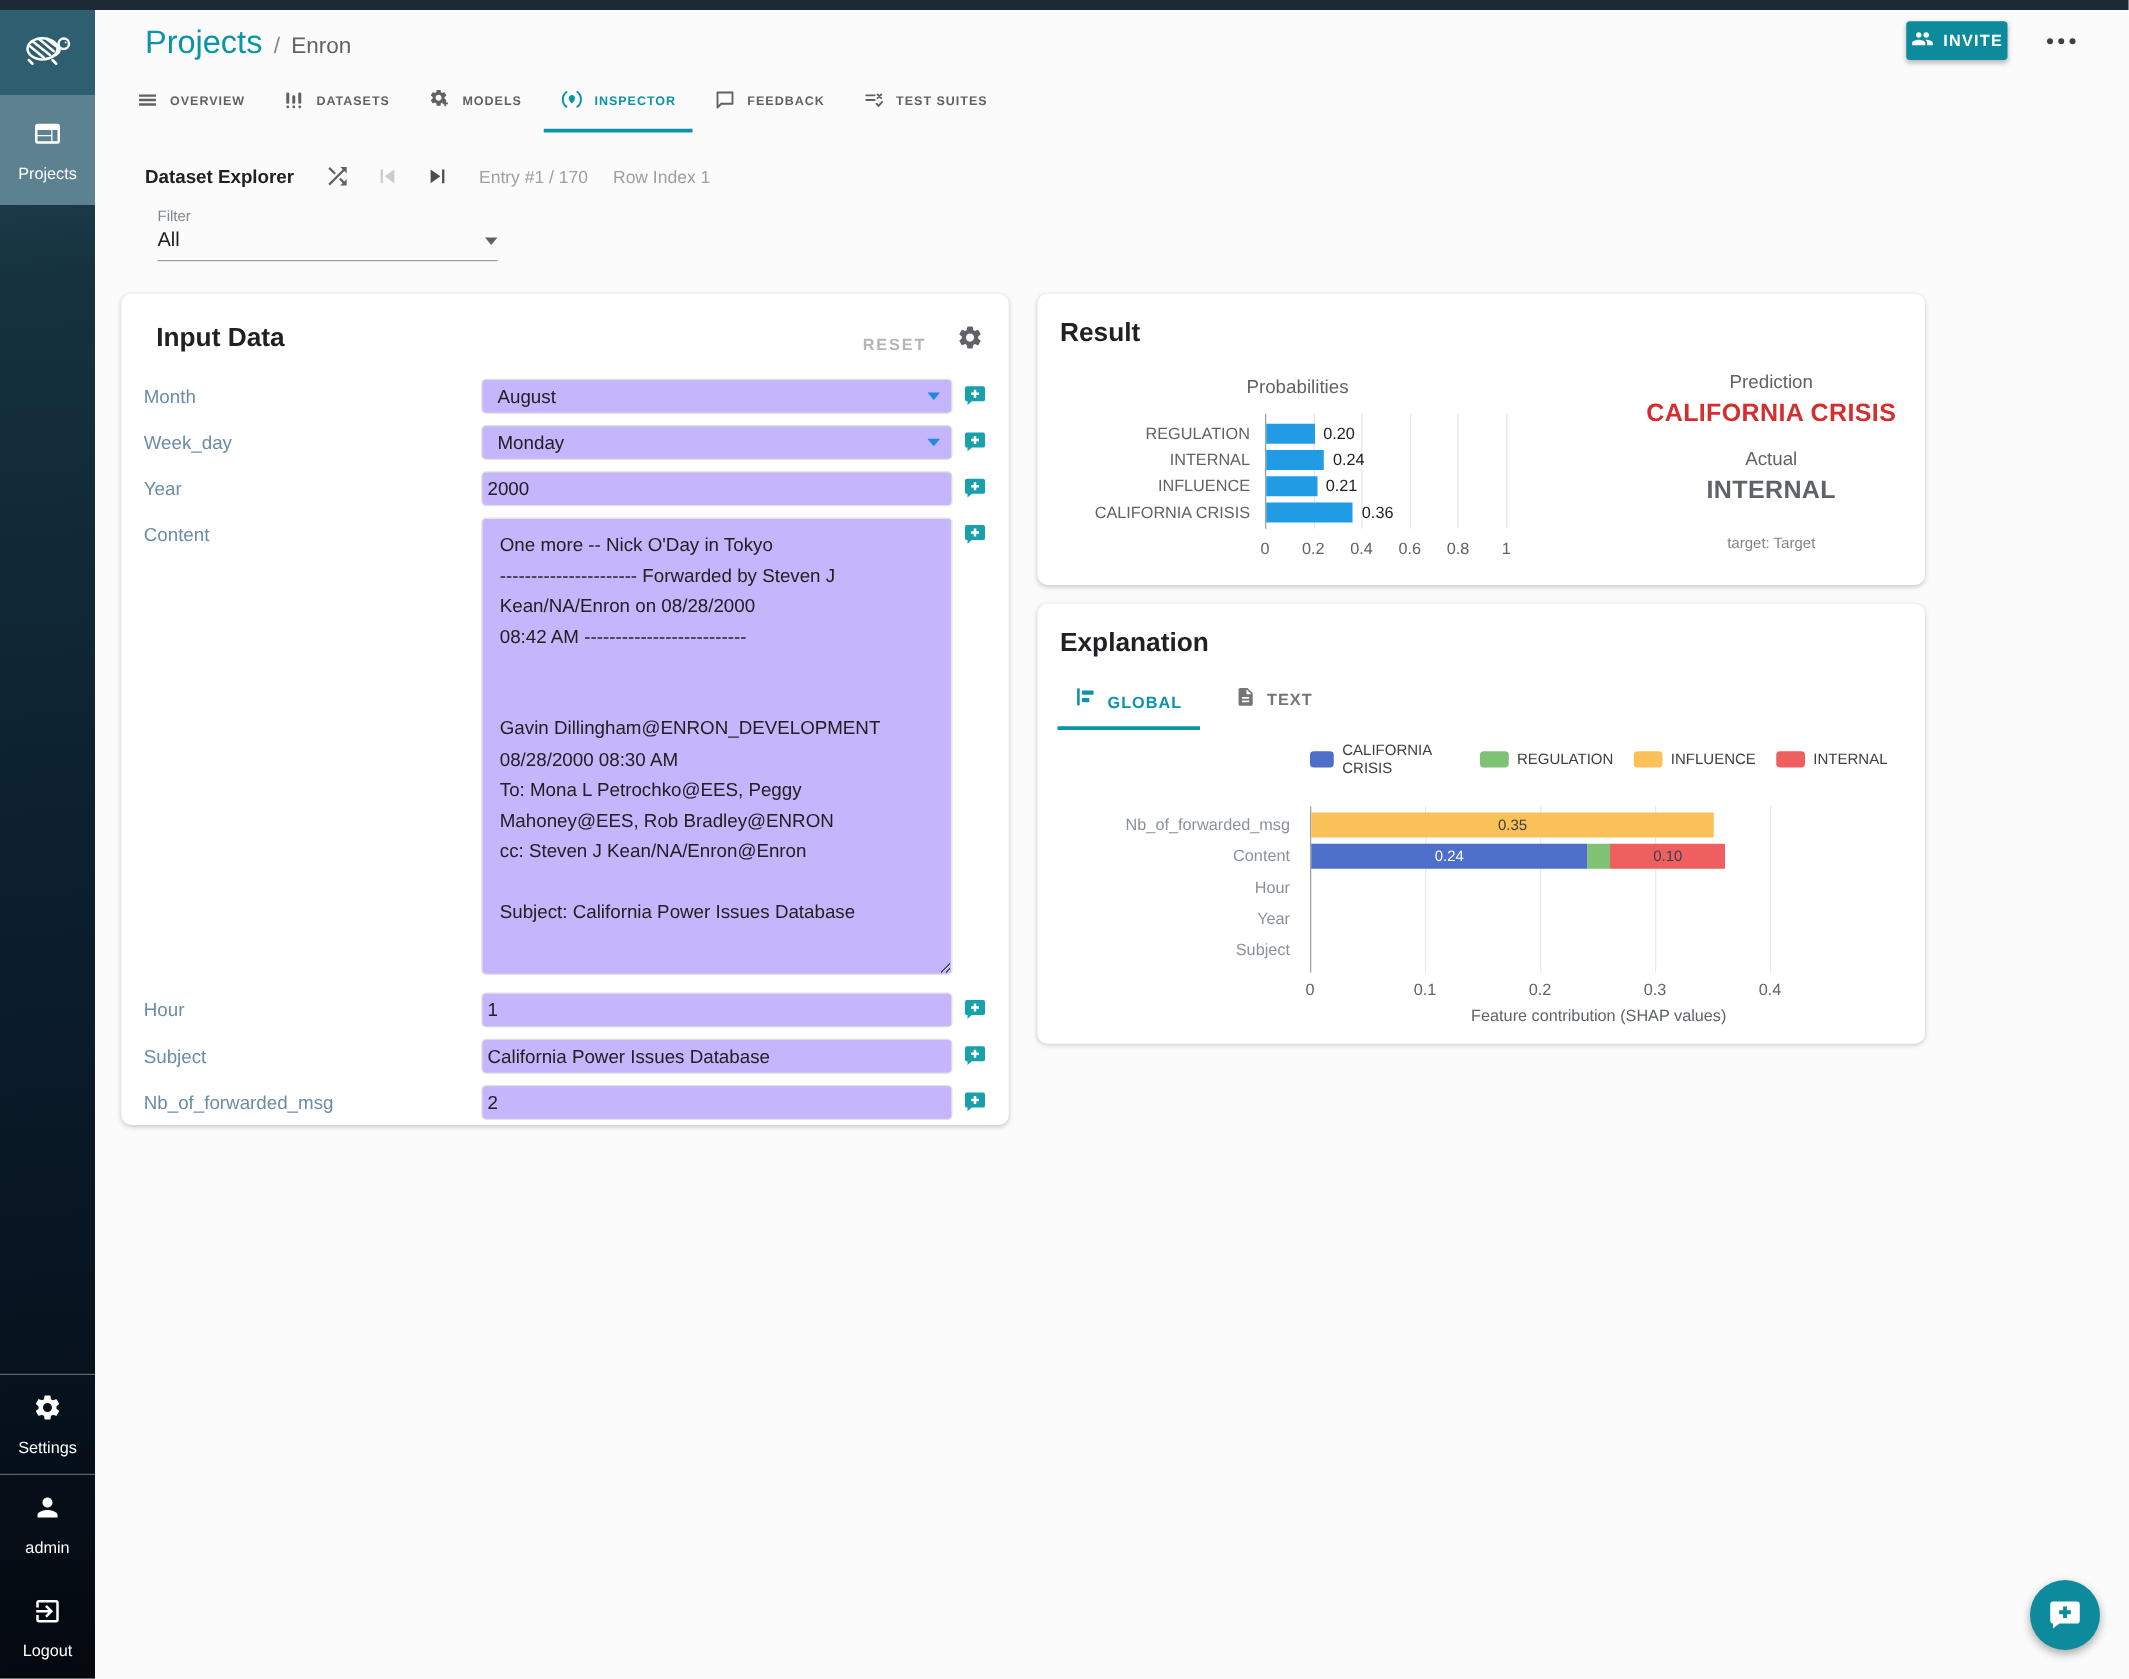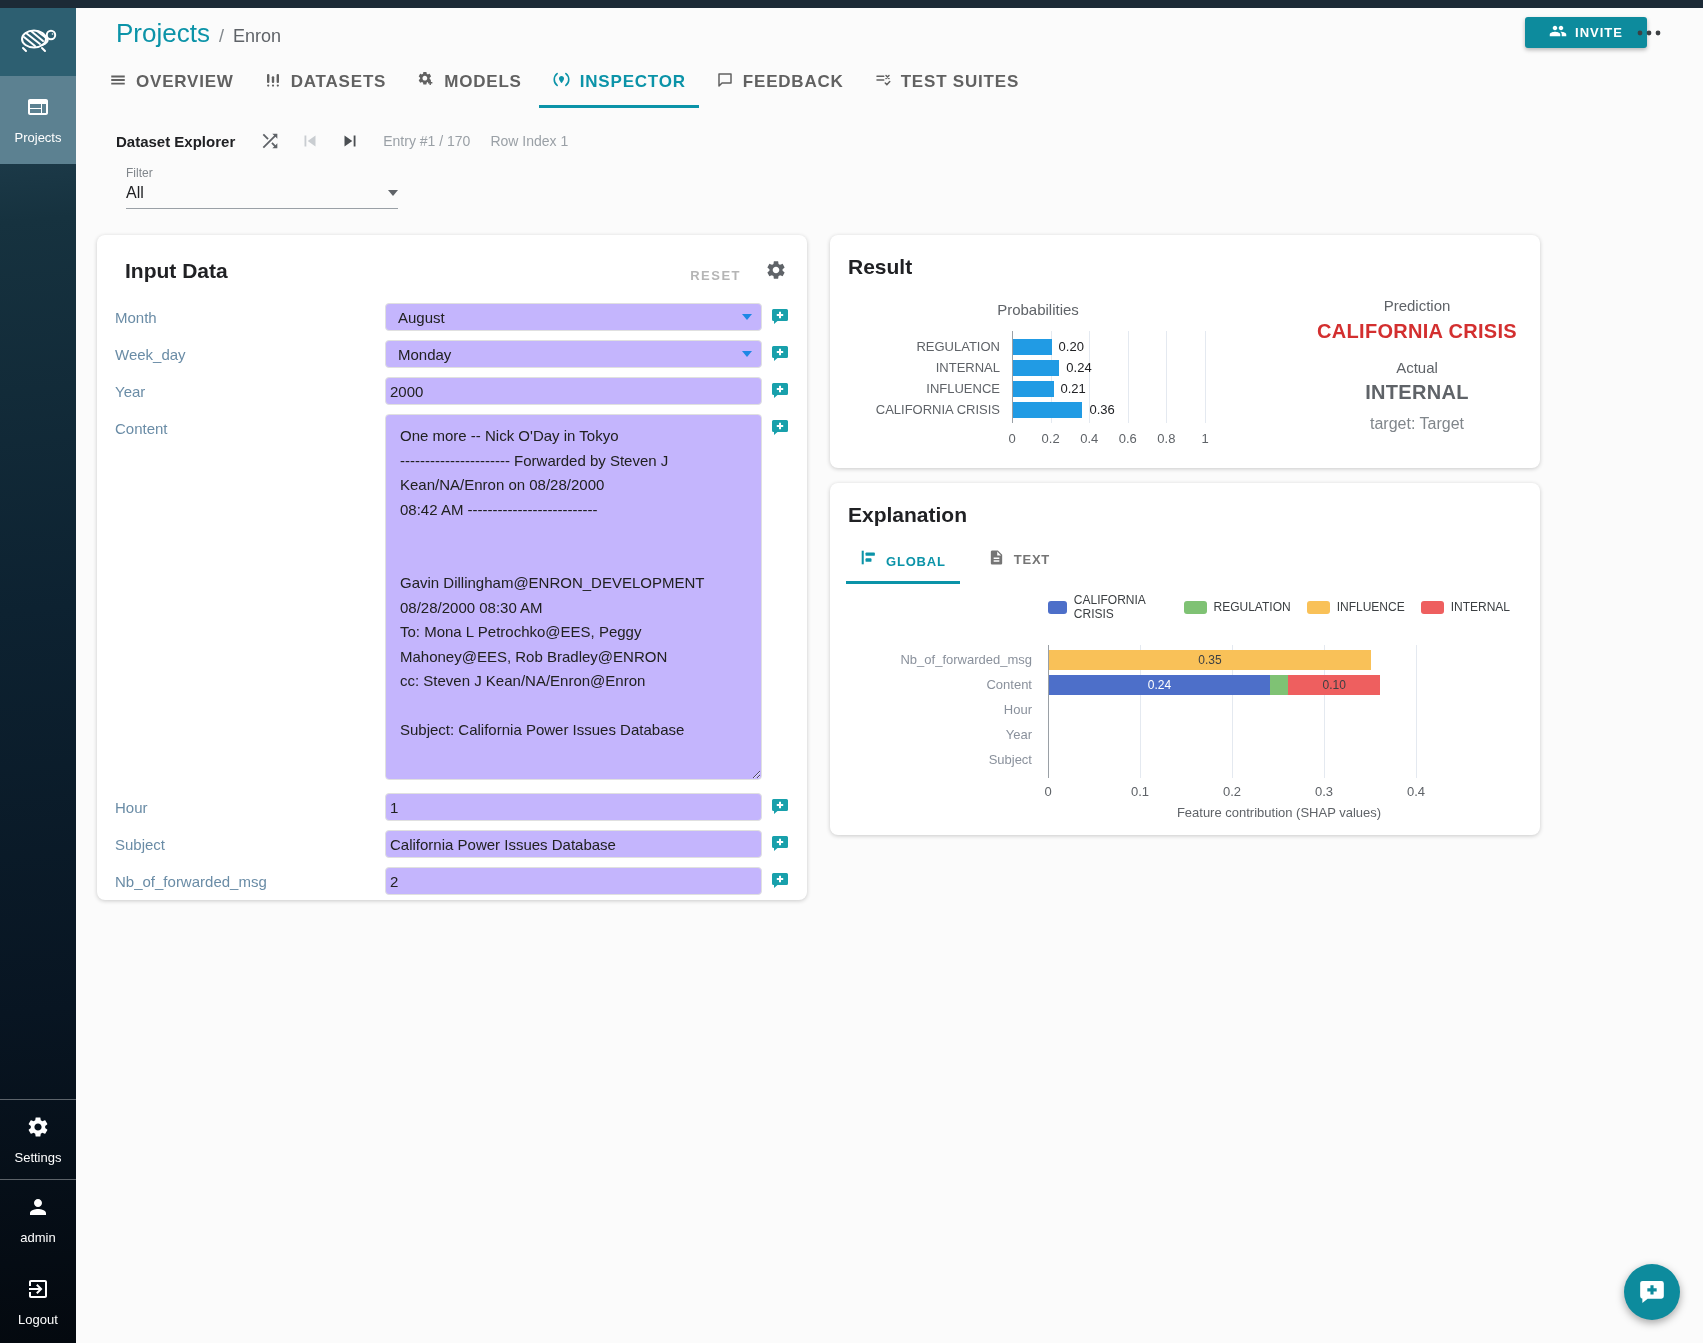--- a/index.html
+++ b/index.html
@@ -18,30 +18,30 @@
     color:#fff; gap:7px; cursor:pointer; }
   .sb-projects { height:88px; background:#5c8191; }
   .sb-label { font-size:13px; color:#fff; }
   .sb-footer-item { position:absolute; left:0; width:76px; height:80px; }
   .sb-divider-top { border-top:1px solid rgba(255,255,255,0.35); }
   
   .breadcrumb { position:absolute; left:116px; top:18px; display:flex; align-items:baseline; gap:9px; }
   .bc-section { font-size:26px; color:#0b93a8; }
   .bc-sep { font-size:18px; color:#80868b; }
   .bc-current { font-size:18px; color:#5f6368; }
-  .invite-btn { position:absolute; left:1525px; top:17px; width:122px; height:31px;
+  .invite-btn { position:absolute; left:1525px; top:17px; width:81px; height:31px;
     background:#0d8b9d; color:#fff; border:none; border-radius:3px; display:flex; align-items:center;
     justify-content:center; gap:8px; font-size:13px; font-weight:700; letter-spacing:1px;
     box-shadow:0 2px 4px rgba(0,0,0,.28); cursor:pointer; font-family:inherit; }
   .more-btn { position:absolute; left:1636px; top:24px; width:30px; height:18px; background:none;
     border:none; cursor:pointer; display:flex; align-items:center; }
   
   .tabs-row { position:absolute; left:96px; top:60px; display:flex; align-items:stretch; gap:4px; }
   .tab { display:inline-flex; align-items:center; gap:9px; padding:10px 13px 11px 13px;
-    font-size:17px; font-weight:700; letter-spacing:.8px; color:#616161; cursor:pointer;
+    font-size:10px; font-weight:700; letter-spacing:.8px; color:#616161; cursor:pointer;
     border-bottom:3px solid transparent; background:none; border-top:none; border-left:none;
     border-right:none; font-family:inherit;text-align:right; }
   .tab.active { color:#0b93a8; border-bottom-color:#0b93a8; }
   .tab svg { flex:0 0 auto; }
   
   .explorer-row { position:absolute; left:116px; top:128px; display:flex; align-items:center; gap:14px; }
   .explorer-title { font-size:15px; font-weight:700; color:#202124; margin-right:8px; }
   .icon-btn { background:none; border:none; cursor:pointer; padding:2px; display:flex; align-items:center; }
   .explorer-text { font-size:14px; color:#9aa0a6; margin-left:6px; }
   
@@ -90,21 +90,21 @@
   .gridline { position:absolute; top:0; width:1px; height:100%; background:#e4e9f0; }
   .prob-bar { position:absolute; height:16px; }
   .prob-val { position:absolute; font-size:13px; color:#202124; line-height:16px; }
   .prob-ticks { position:absolute; left:182px; top:196px; width:194px; height:14px; }
   .tick-label { position:absolute; transform:translateX(-50%); font-size:13px; color:#5f6368; }
   .pred-col { position:absolute; left:460px; top:62px; width:254px; text-align:center; }
   .pred-label { font-size:15px; color:#5f6368; }
   .pred-value { font-size:20px; font-weight:700; color:#d32f2f; margin-top:6px; letter-spacing:.3px; }
   .actual-label { font-size:15px; color:#5f6368; margin-top:16px; }
   .actual-value { font-size:20px; font-weight:700; color:#5f6368; margin-top:5px; letter-spacing:.3px; }
-  .target-note { font-size:16px; color:#80868b; margin-top:11px; }
+  .target-note { font-size:12px; color:#80868b; margin-top:23px; }
   
   .exp-title { position:absolute; left:18px; top:20px; }
   .exp-tabs { position:absolute; left:16px; top:58px; display:flex; gap:14px; }
   .exp-tab { display:inline-flex; align-items:center; gap:9px; padding:8px 14px 12px 14px;
     font-size:13px; font-weight:700; letter-spacing:.8px; color:#757575; background:none;
     border:none; border-bottom:3px solid transparent; cursor:pointer; font-family:inherit; }
   .exp-tab.active { color:#0b93a8; border-bottom-color:#0b93a8;align-items:flex-end; }
   .shap-legend { position:absolute; left:218px; top:110px; width:462px; display:flex;
     justify-content:center; gap:16px; }
   .legend-item { display:flex; align-items:center; gap:7px; }

